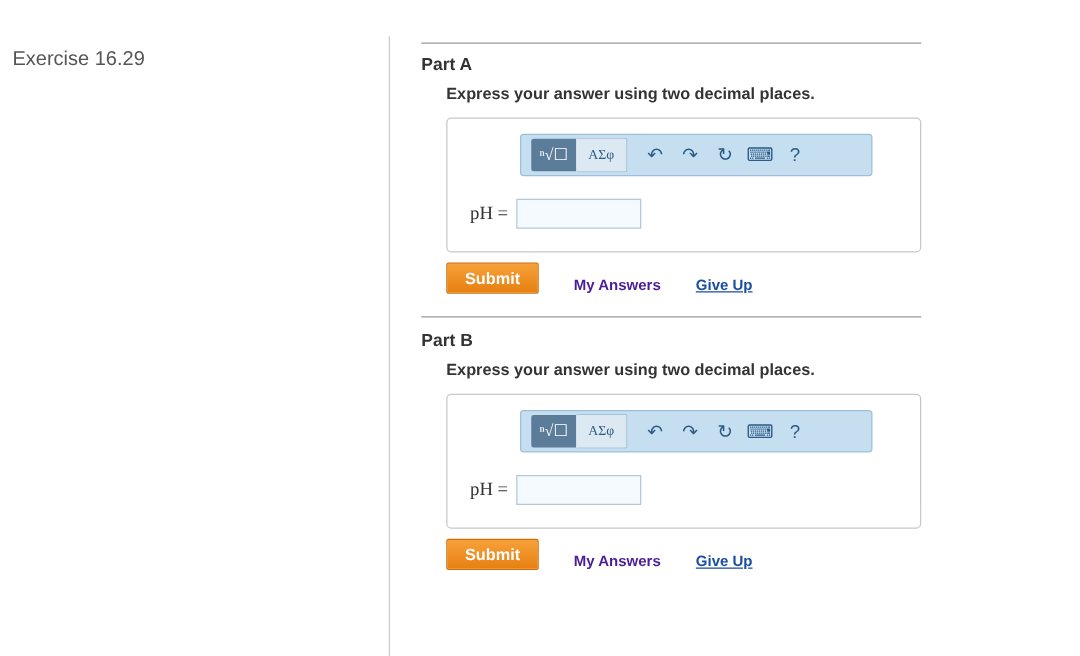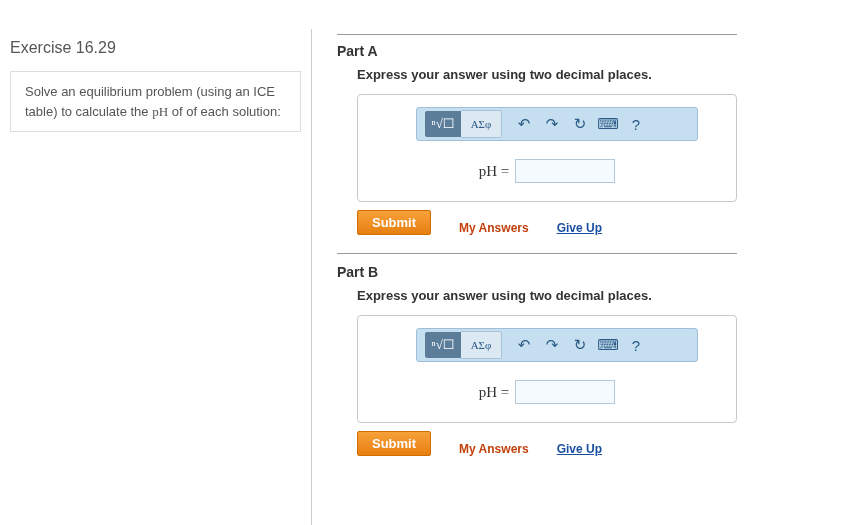--- a/index.html
+++ b/index.html
@@ -110,21 +110,20 @@
     width: 40px;
     display:flex;align-items:center;justify-content:center;
     font-family: "Times New Roman", serif;
     font-size: 11px;
     color: #2a5a85;
     margin-right: 8px;
   }
   .answer-row {
     display: flex;
     align-items: center;
-    justify-content: center;
   }
   .answer-label {
     font-family: "Times New Roman", serif;
     font-size: 15px;
     margin-right: 6px;
   }
   .answer-input {
     width: 90px;
     height: 22px;
     border: 1px solid #b3c8d9;
@@ -141,37 +140,34 @@
   .submit-btn {
     background: linear-gradient(#f7a13a, #e77f11);
     color: #fff;
     font-weight: bold;
     border: 1px solid #d16d00;
     border-radius: 2px;
     padding: 4px 14px;
     font-size: 13px;
     cursor: pointer;
   }
-  .my-answers { color: #c2410c; font-weight: bold; cursor:pointer; }
+  .my-answers { color: #4c1d95; font-weight: bold; cursor:pointer; }
   .give-up { color: #1a4ea0; font-weight: bold; text-decoration: underline; cursor:pointer; }
   hr.midrule {
     border: none;
     border-top: 1px solid #999;
     margin: 18px 0 10px 0;
   }
 </style>
 </head>
 <body>
 
 <div class="container">
   <div class="left-panel">
     <div class="exercise-title">Exercise 16.29</div>
-    <div class="instruction-box">
-      <span>Solve an equilibrium problem (using an ICE table) to calculate the </span><span class="chem">pH</span><span> of of each solution:</span>
-    </div>
   </div>
 
   <div class="right-panel">
     <hr class="toprule">
 
     <div class="part-title">Part A</div>
     <div class="instruction">Express your answer using two decimal places.</div>
 
     <div class="answer-box">
       <div class="toolbar">

